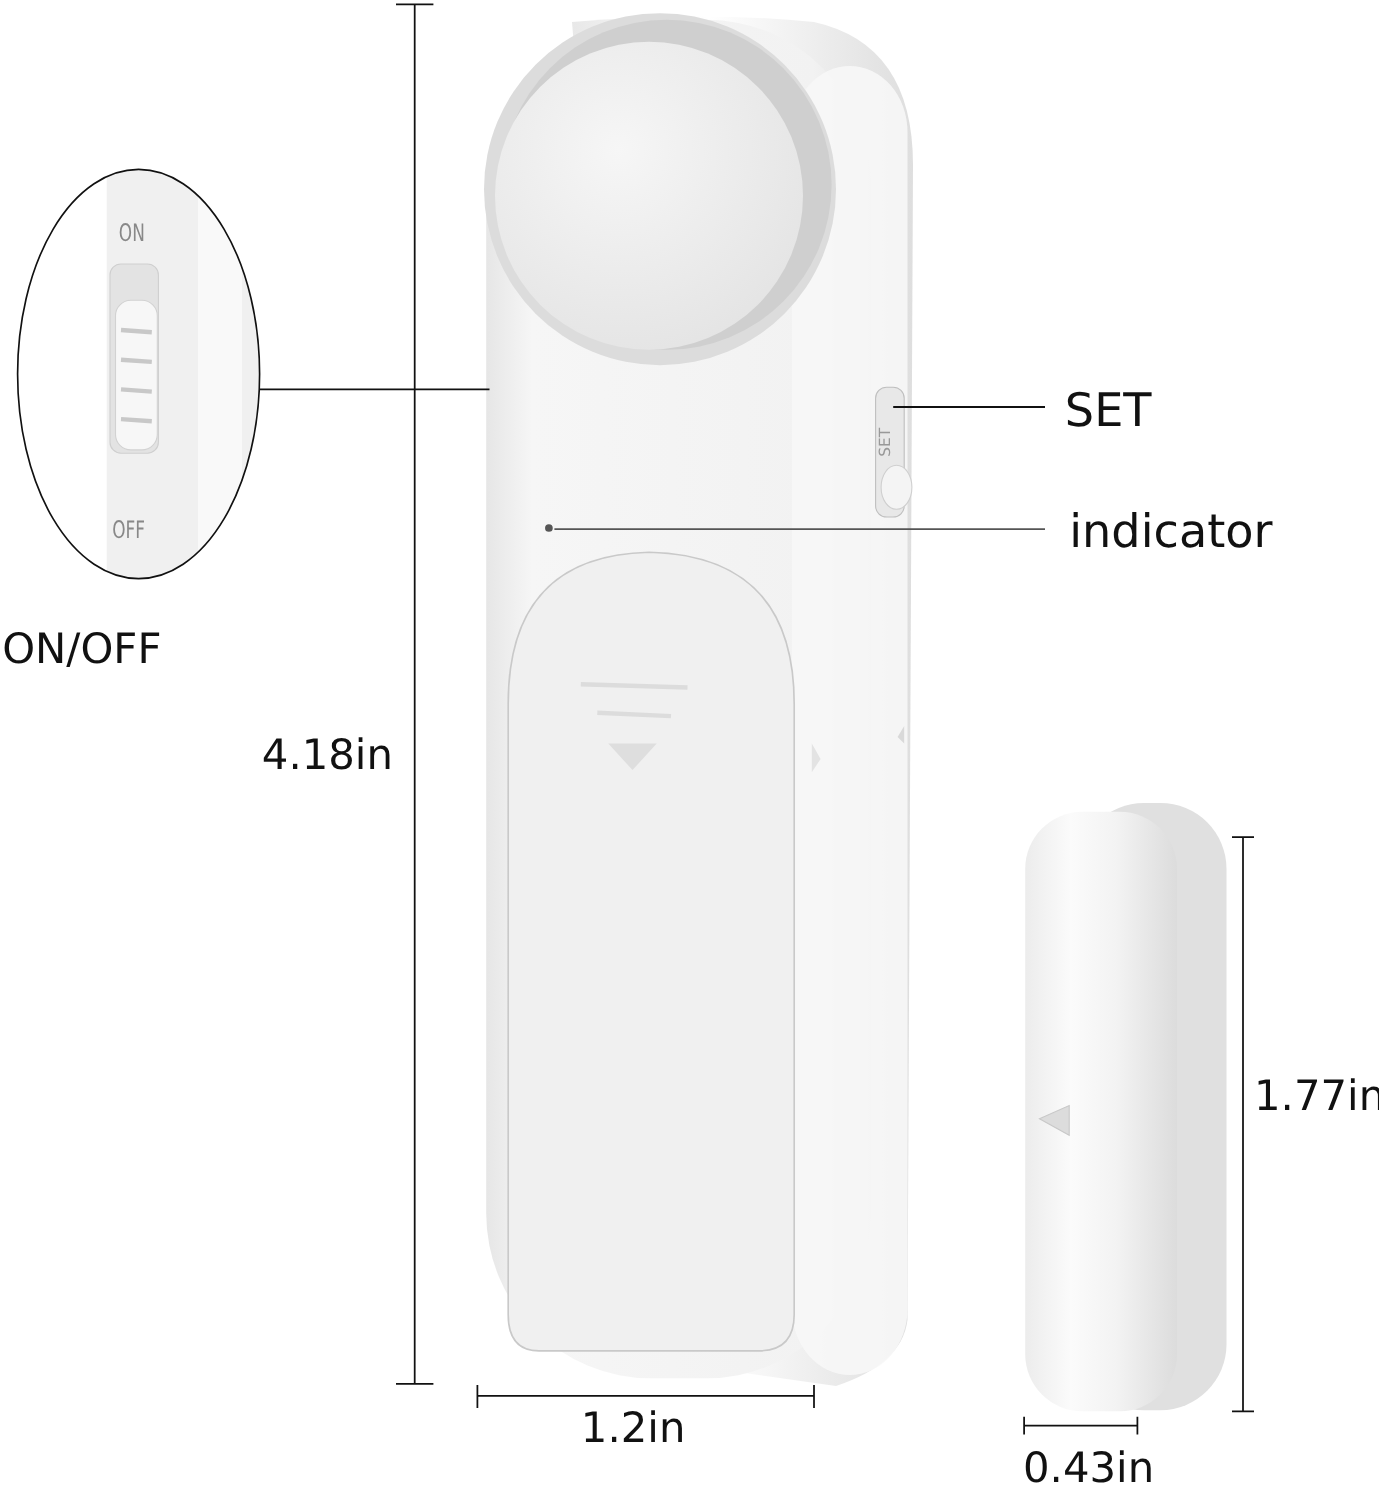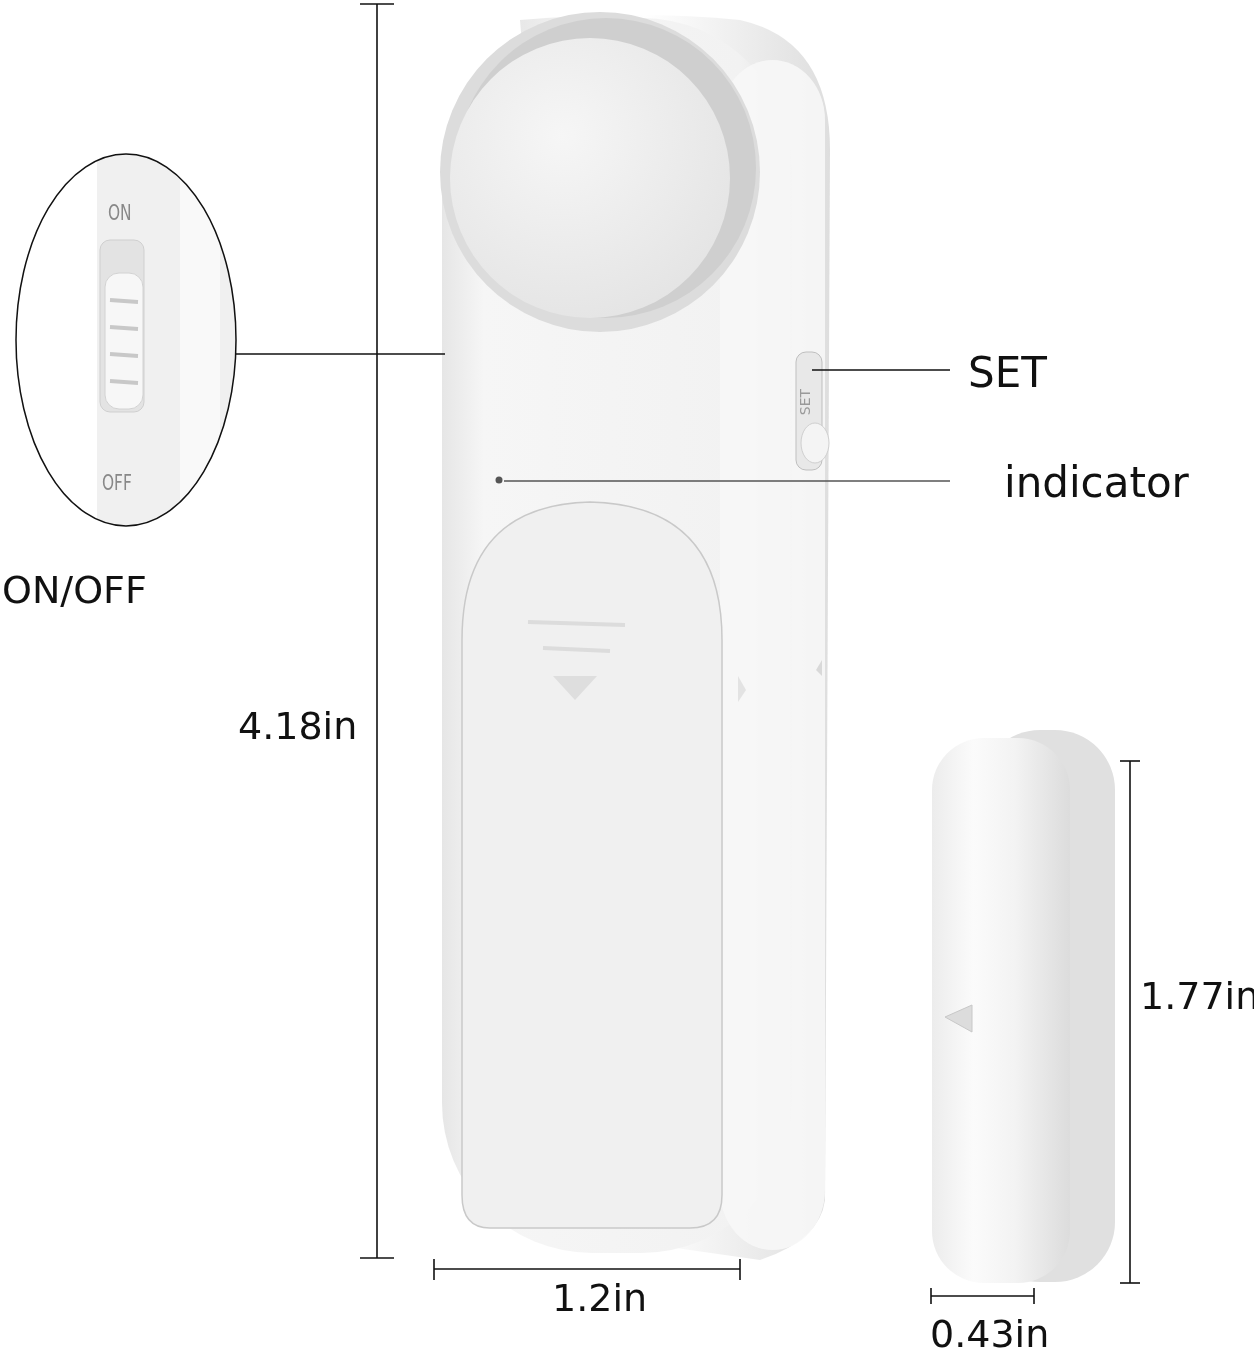--- a/index.html
+++ b/index.html
@@ -107,19 +107,19 @@
     <line x1="812" y1="370" x2="950" y2="370"></line>
     <line x1="504" y1="481" x2="950" y2="481" stroke="#555"></line>
   </g>
 </svg>
 
 <div class="lbl" style="left:108px;top:200px;font-size:22px;color:#888;transform:scaleX(0.7);transform-origin:left;">ON</div>
 <div class="lbl" style="left:102px;top:470px;font-size:22px;color:#888;transform:scaleX(0.7);transform-origin:left;">OFF</div>
 <div class="lbl" style="left:792px;top:394px;font-size:14px;color:#999;transform:rotate(-90deg);transform-origin:center;">SET</div>
 
 <div class="lbl" style="left:968px;top:348px;font-size:42px;">SET</div>
-<div class="lbl" style="left:1004px;top:458px;font-size:42px;">indicator</div>
+<div class="lbl" style="left:972px;top:458px;font-size:42px;">indicator</div>
 <div class="lbl" style="left:2px;top:568px;font-size:38px;">ON/OFF</div>
 
-<div class="lbl" style="left:238px;top:664px;font-size:38px;margin-top:40px;">4.18in</div>
-<div class="lbl" style="left:552px;top:1276px;font-size:38px;">1.2in</div>
+<div class="lbl" style="left:238px;top:664px;font-size:38px;">4.18in</div>
+<div class="lbl" style="left:528px;top:1276px;font-size:38px;">1.2in</div>
 <div class="lbl" style="left:1140px;top:974px;font-size:38px;">1.77in</div>
 <div class="lbl" style="left:930px;top:1312px;font-size:38px;">0.43in</div>
 
 </body></html>

